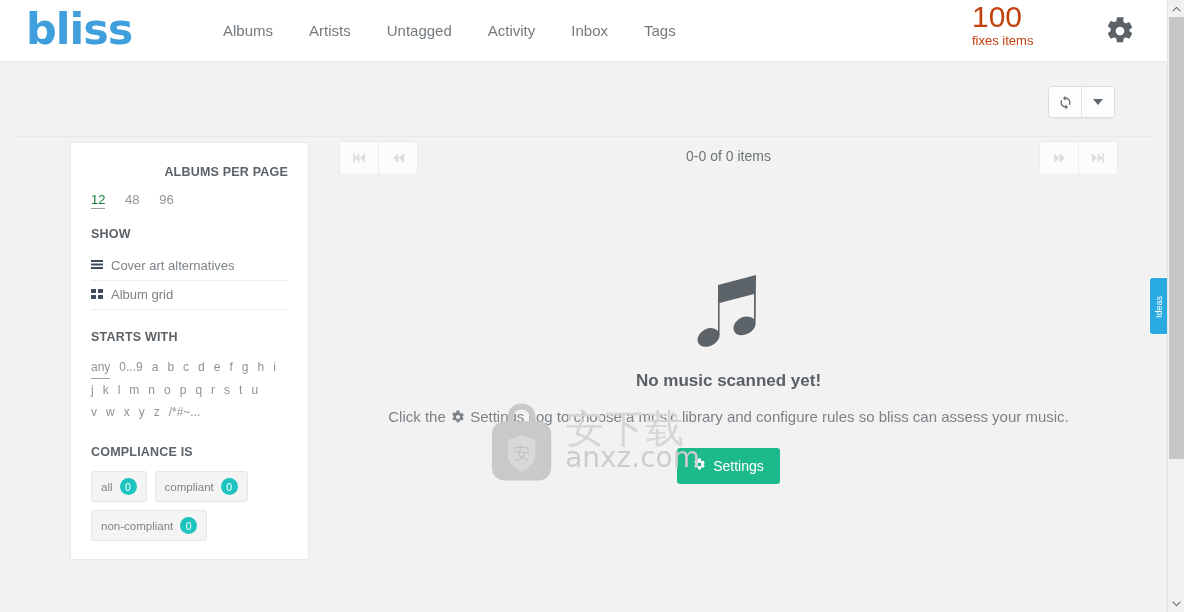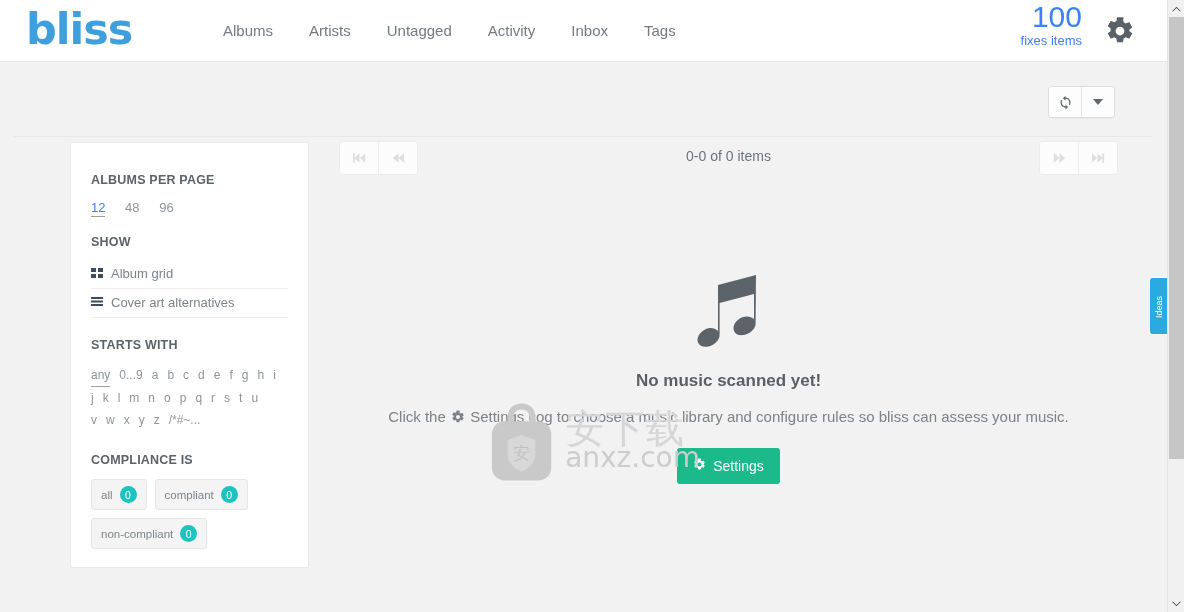--- a/index.html
+++ b/index.html
@@ -64,22 +64,22 @@
     line-height: 61px;
     cursor: pointer;
     text-decoration: none;
   }
 
   .fixes {
     position: absolute;
     right: 85px;
     top: 0;
     width: 110px;
-    text-align: right;
-    color: #3b82f6;
+    text-align: left;
+    color: #c2410c;
   }
   .fixes-count {
     display: block;
     font-size: 30px;
     line-height: 34px;
     padding-top: 0px;
     font-weight: 400;
   }
   .fixes-label {
     display: block;
@@ -151,32 +151,32 @@
     min-height: 405px;
   }
   .s-title {
     font-size: 12.5px;
     font-weight: bold;
     color: #5c6368;
     letter-spacing: 0.2px;
     margin: 8px 0 0 0;
     text-transform: uppercase;
   }
-  .s-title.first { margin-top: 16px; }
+  .s-title.first { margin-top: 8px; text-align: right; }
   .perpage {
     margin-top: 13px;
     font-size: 13px;
     color: #8d9499;
   }
   .perpage span {
     margin-right: 16px;
     cursor: pointer;
   }
   .perpage span.sel {
-    color: #3b82f6;
+    color: #15803d;
     border-bottom: 1px solid #9aa0a4;
     padding-bottom: 1px;
   }
   .show-list { margin-top: 11px; }
   .show-row {
     display: flex;
     align-items: center;
     padding: 6px 0 7px 0;
     border-bottom: 1px solid #ededed;
     font-size: 13px;
@@ -464,37 +464,37 @@
         <span class="sel">12</span>
         <span>48</span>
         <span>96</span>
       </div>
 
       <div class="s-title" style="margin-top:20px;">SHOW</div>
       <div class="show-list">
         <div class="show-row">
           <span class="ico">
             <svg width="13" height="11" viewBox="0 0 13 11">
+              <rect x="0" y="0" width="12" height="2" fill="#3f4a5a"></rect>
+              <rect x="0" y="3.5" width="12" height="2" fill="#3f4a5a"></rect>
+              <rect x="0" y="7" width="12" height="2" fill="#3f4a5a"></rect>
+            </svg>
+          </span>
+          <span>Cover art alternatives</span>
+        </div>
+        <div class="show-row">
+          <span class="ico">
+            <svg width="13" height="11" viewBox="0 0 13 11">
               <rect x="0" y="0" width="5" height="4" fill="#3f4a5a"></rect>
               <rect x="7" y="0" width="5" height="4" fill="#3f4a5a"></rect>
               <rect x="0" y="6" width="5" height="4" fill="#3f4a5a"></rect>
               <rect x="7" y="6" width="5" height="4" fill="#3f4a5a"></rect>
             </svg>
           </span>
           <span>Album grid</span>
-        </div>
-        <div class="show-row">
-          <span class="ico">
-            <svg width="13" height="11" viewBox="0 0 13 11">
-              <rect x="0" y="0" width="12" height="2" fill="#3f4a5a"></rect>
-              <rect x="0" y="3.5" width="12" height="2" fill="#3f4a5a"></rect>
-              <rect x="0" y="7" width="12" height="2" fill="#3f4a5a"></rect>
-            </svg>
-          </span>
-          <span>Cover art alternatives</span>
         </div>
       </div>
 
       <div class="s-title" style="margin-top:20px;">STARTS WITH</div>
       <div class="alpha">
         <div>
           <span class="sel">any</span><span class="wide">0...9</span><span>a</span><span>b</span><span>c</span><span>d</span><span>e</span><span>f</span><span>g</span><span>h</span><span>i</span>
         </div>
         <div>
           <span>j</span><span>k</span><span>l</span><span>m</span><span>n</span><span>o</span><span>p</span><span>q</span><span>r</span><span>s</span><span>t</span><span>u</span>

